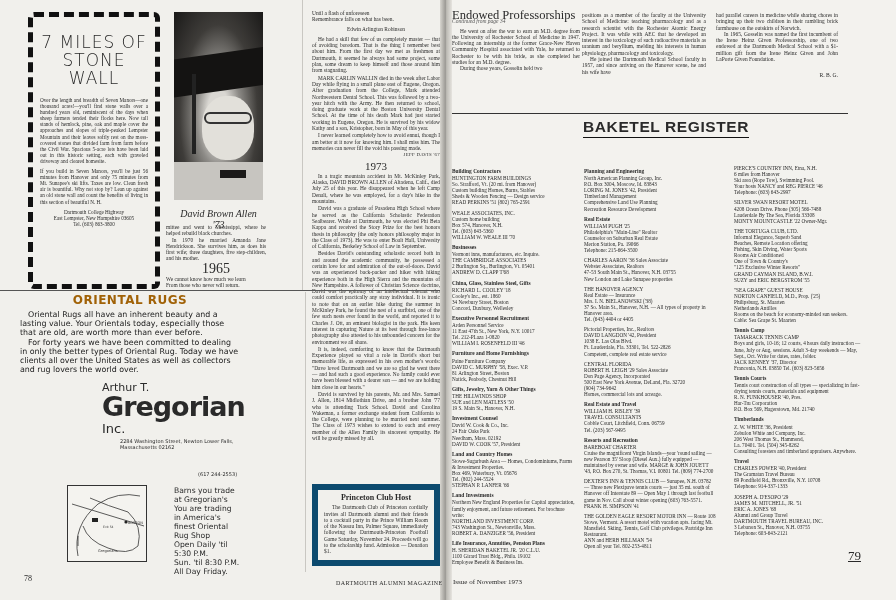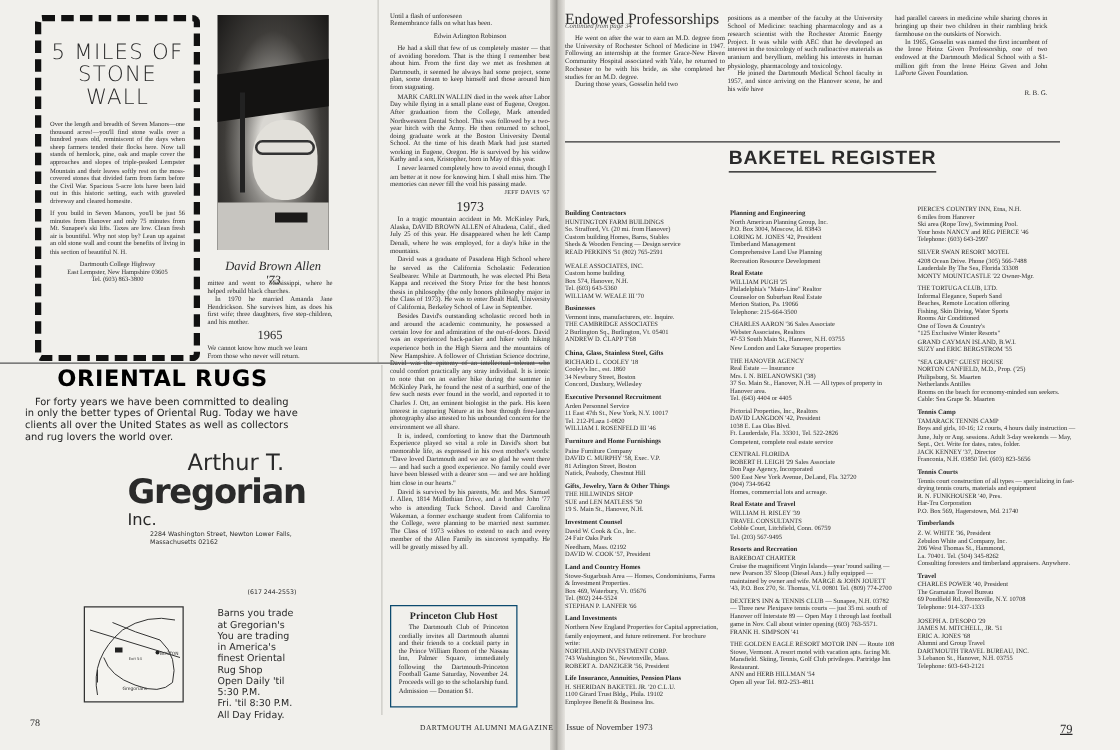--- a/index.html
+++ b/index.html
@@ -21,49 +21,49 @@
   .cap-board { position: absolute; left: -6px; top: 40px; width: 120px; height: 38px; background: #141312; transform: skewY(-8deg); }
   .face { position: absolute; left: 28px; top: 84px; width: 52px; height: 64px; border-radius: 45%; background: #e2e0da; }
   .glasses { position: absolute; left: 30px; top: 100px; width: 48px; height: 12px; border: 2px solid #333; border-radius: 6px; }
   .tassel { position: absolute; left: 18px; top: 62px; width: 4px; height: 80px; background: #222; }
   .gown { position: absolute; left: 0; top: 150px; width: 89px; height: 40px; background: #c7c5c0; }
   .bowtie { position: absolute; left: 46px; top: 158px; width: 26px; height: 8px; background: #1b1a19; }
   .photo-caption { position: absolute; left: 174px; top: 208px; width: 89px; text-align: center; font-style: italic; font-size: 10px; }
 
   .col-text { font-size: 5.4px; line-height: 6.3px; text-align: justify; }
   .obit-left { position: absolute; left: 166px; top: 224px; width: 100px; }
-  .year-head { text-align: center; font-size: 10px; margin: 4px 0 4px; }
+  .year-head { text-align: center; font-size: 14px; margin: 4px 0 4px; }
   .verse { font-size: 5.4px; line-height: 6.3px; }
 
   .mid-col { position: absolute; left: 312px; top: 10px; width: 128px; }
   .mid-col p { text-indent: 6px; margin-bottom: 1px; }
   .attrib { text-align: center; margin: 3px 0 4px; }
   .sign { text-align: right; font-size: 4.8px; letter-spacing: 0.3px; }
   .sc { font-variant: small-caps; }
 
   .rule-left { position: absolute; left: 0; top: 290px; width: 440px; height: 1px; background: #555; }
   .vrule { position: absolute; left: 302px; top: 0; width: 1px; height: 290px; background: #c9c7c2; }
 
   
   .rug-ad { position: absolute; left: 20px; top: 293px; width: 220px; font-family: "DejaVu Sans", sans-serif; }
-  .rug-title { text-align: center; font-size: 18px; font-weight: bold; letter-spacing: 0.5px; color: #000000; }
+  .rug-title { text-align: center; font-size: 12px; font-weight: bold; letter-spacing: 0.5px; color: #a16207; }
   .rug-body { font-size: 7.9px; line-height: 9.2px; margin-top: 3px; color: #222; }
   .rug-body p { text-indent: 8px; }
   .rug-logo { margin-left: 82px; margin-top: 8px; line-height: 1; }
-  .rug-logo-top { font-size: 18px; margin-left: 48px; }
+  .rug-logo-top { font-size: 11px; }
   .rug-logo-main { font-size: 27px; font-weight: bold; letter-spacing: -1px; }
   .rug-logo-inc { font-size: 13px; font-weight: normal; text-align: right; }
   .rug-addr { font-size: 5px; line-height: 6px; margin-left: 100px; margin-top: 2px; display: flex; gap: 22px; }
   .rug-map { position: absolute; left: 47px; top: 192px; width: 80px; height: 77px; border: 1.5px solid #333; background: #f4f3ef; }
   .rug-hours { position: absolute; left: 154px; top: 193px; font-size: 7.6px; line-height: 9px; }
 
   .page-num-left { position: absolute; left: 24px; top: 574px; font-size: 8px; }
 
   
-  .princeton { position: absolute; left: 312px; top: 484px; width: 102px; height: 82px; border: 1px solid #0c4a6e; padding: 5px 6px; }
+  .princeton { position: absolute; left: 312px; top: 484px; width: 128px; height: 82px; border: 6px solid #0c4a6e; padding: 5px 6px; }
   .princeton h3 { font-size: 8px; text-align: center; font-weight: bold; margin-bottom: 3px; }
   .princeton p { text-indent: 8px; }
   .mag-name { position: absolute; left: 336px; top: 580px; font-size: 6px; letter-spacing: 0.4px; }
   .vrule2 { position: absolute; left: 305px; top: 292px; width: 1px; height: 280px; background: #c9c7c2; }
 
   
   .endowed { position: absolute; left: 452px; top: 12px; width: 128px; }
   .endowed h2 { font-size: 12.5px; font-weight: normal; }
   .cont { font-style: italic; font-size: 5.5px; color: #555; margin-bottom: 3px; }
   .endowed p, .rp p { text-indent: 8px; }
@@ -75,32 +75,32 @@
   .reg-title { position: absolute; left: 583px; top: 118px; font-family: "Liberation Sans", sans-serif; font-weight: bold; font-size: 15.5px; letter-spacing: 0.6px; border-bottom: 1.5px solid #111; padding-bottom: 1px; }
 
   .reg-col { position: absolute; top: 165px; font-size: 5.2px; line-height: 6.1px; }
   .reg-col .cat { font-weight: bold; font-size: 5.4px; margin-top: 3px; margin-bottom: 1px; }
   .reg-col .entry { margin-bottom: 4px; }
   .reg-col .entry div:first-child { text-transform: none; }
   .rc1 { left: 452px; width: 124px; }
   .rc2 { left: 584px; width: 132px; }
   .rc3 { left: 734px; width: 130px; }
   .issue { position: absolute; left: 453px; top: 578px; font-size: 7px; }
-  .page-num-right { position: absolute; left: 848px; top: 578px; font-size: 10px; text-decoration: underline; }
+  .page-num-right { position: absolute; left: 848px; top: 548px; font-size: 13px; text-decoration: underline; }
 </style>
 </head>
 <body>
 
 <div class="page-left"></div>
 <div class="page-right"></div>
 <div class="gutter"></div>
 
 <div class="sm-ad">
   <div class="sm-title">
-    <div>5 MILES OF</div>
+    <div>7 MILES OF</div>
     <div>STONE WALL</div>
   </div>
   <div class="sm-body">
     <p>Over the length and breadth of Seven Manors—one thousand acres!—you'll find stone walls over a hundred years old, reminiscent of the days when sheep farmers tended their flocks here. Now tall stands of hemlock, pine, oak and maple cover the approaches and slopes of triple-peaked Lempster Mountain and their leaves softly rest on the moss-covered stones that divided farm from farm before the Civil War. Spacious 5-acre lots have been laid out in this historic setting, each with graveled driveway and cleared homesite.</p>
     <p>If you build in Seven Manors, you'll be just 56 minutes from Hanover and only 75 minutes from Mt. Sunapee's ski lifts. Taxes are low. Clean fresh air is bountiful. Why not stop by? Lean up against an old stone wall and count the benefits of living in this section of beautiful N. H.</p>
   </div>
   <div class="sm-addr">
     <div>Dartmouth College Highway</div>
     <div>East Lempster, New Hampshire 03605</div>
     <div>Tel. (603) 863-3800</div>
@@ -142,20 +142,21 @@
   <p>It is, indeed, comforting to know that the Dartmouth Experience played so vital a role in David's short but memorable life, as expressed in his own mother's words: "Dave loved Dartmouth and we are so glad he went there — and had such a good experience. No family could ever have been blessed with a dearer son — and we are holding him close in our hearts."</p>
   <p>David is survived by his parents, Mr. and Mrs. Samuel J. Allen, 1814 Midlothian Drive, and a brother John '77 who is attending Tuck School. David and Carolina Wakeman, a former exchange student from California to the College, were planning to be married next summer. The Class of 1973 wishes to extend to each and every member of the Allen Family its sincerest sympathy. He will be greatly missed by all.</p>
 </div>
 
 <div class="rule-left"></div>
 <div class="vrule2"></div>
 
 <div class="rug-ad">
   <div class="rug-title">ORIENTAL RUGS</div>
   <div class="rug-body">
+    <p>Oriental Rugs all have an inherent beauty and a lasting value. Your Orientals today, especially those that are old, are worth more than ever before.</p>
     <p>For forty years we have been committed to dealing in only the better types of Oriental Rug. Today we have clients all over the United States as well as collectors and rug lovers the world over.</p>
   </div>
   <div class="rug-logo">
     <div class="rug-logo-top">Arthur T.</div>
     <div><span class="rug-logo-main">Gregorian</span> <span class="rug-logo-inc">Inc.</span></div>
   </div>
   <div class="rug-addr">
     <div>
       <div>2284 Washington Street, Newton Lower Falls,</div>
       <div>Massachusetts 02162</div>
@@ -174,21 +175,21 @@
       <text x="35" y="42" font-size="3" font-family="DejaVu Sans, sans-serif" fill="#333">Exit 54</text>
       <text x="30" y="66" font-size="3.6" font-family="DejaVu Sans, sans-serif" fill="#333">Gregorians</text>
       <line x1="10" y1="50" x2="10" y2="60" stroke="#333" stroke-width="0.8"></line>
     </svg>
   </div>
   <div class="rug-hours">
     <div>Barns you trade at Gregorian's</div>
     <div>You are trading in America's</div>
     <div>finest Oriental Rug Shop</div>
     <div>Open Daily 'til 5:30 P.M.</div>
-    <div>Fri. 'til 8:30 P.M.</div>
+    <div>Sun. 'til 8:30 P.M.</div>
     <div>All Day Friday.</div>
   </div>
 </div>
 
 <div class="princeton col-text">
   <h3>Princeton Club Host</h3>
   <p>The Dartmouth Club of Princeton cordially invites all Dartmouth alumni and their friends to a cocktail party in the Prince William Room of the Nassau Inn, Palmer Square, immediately following the Dartmouth-Princeton Football Game Saturday, November 24. Proceeds will go to the scholarship fund. Admission — Donation $1.</p>
 </div>
 
 <div class="page-num-left">78</div>

